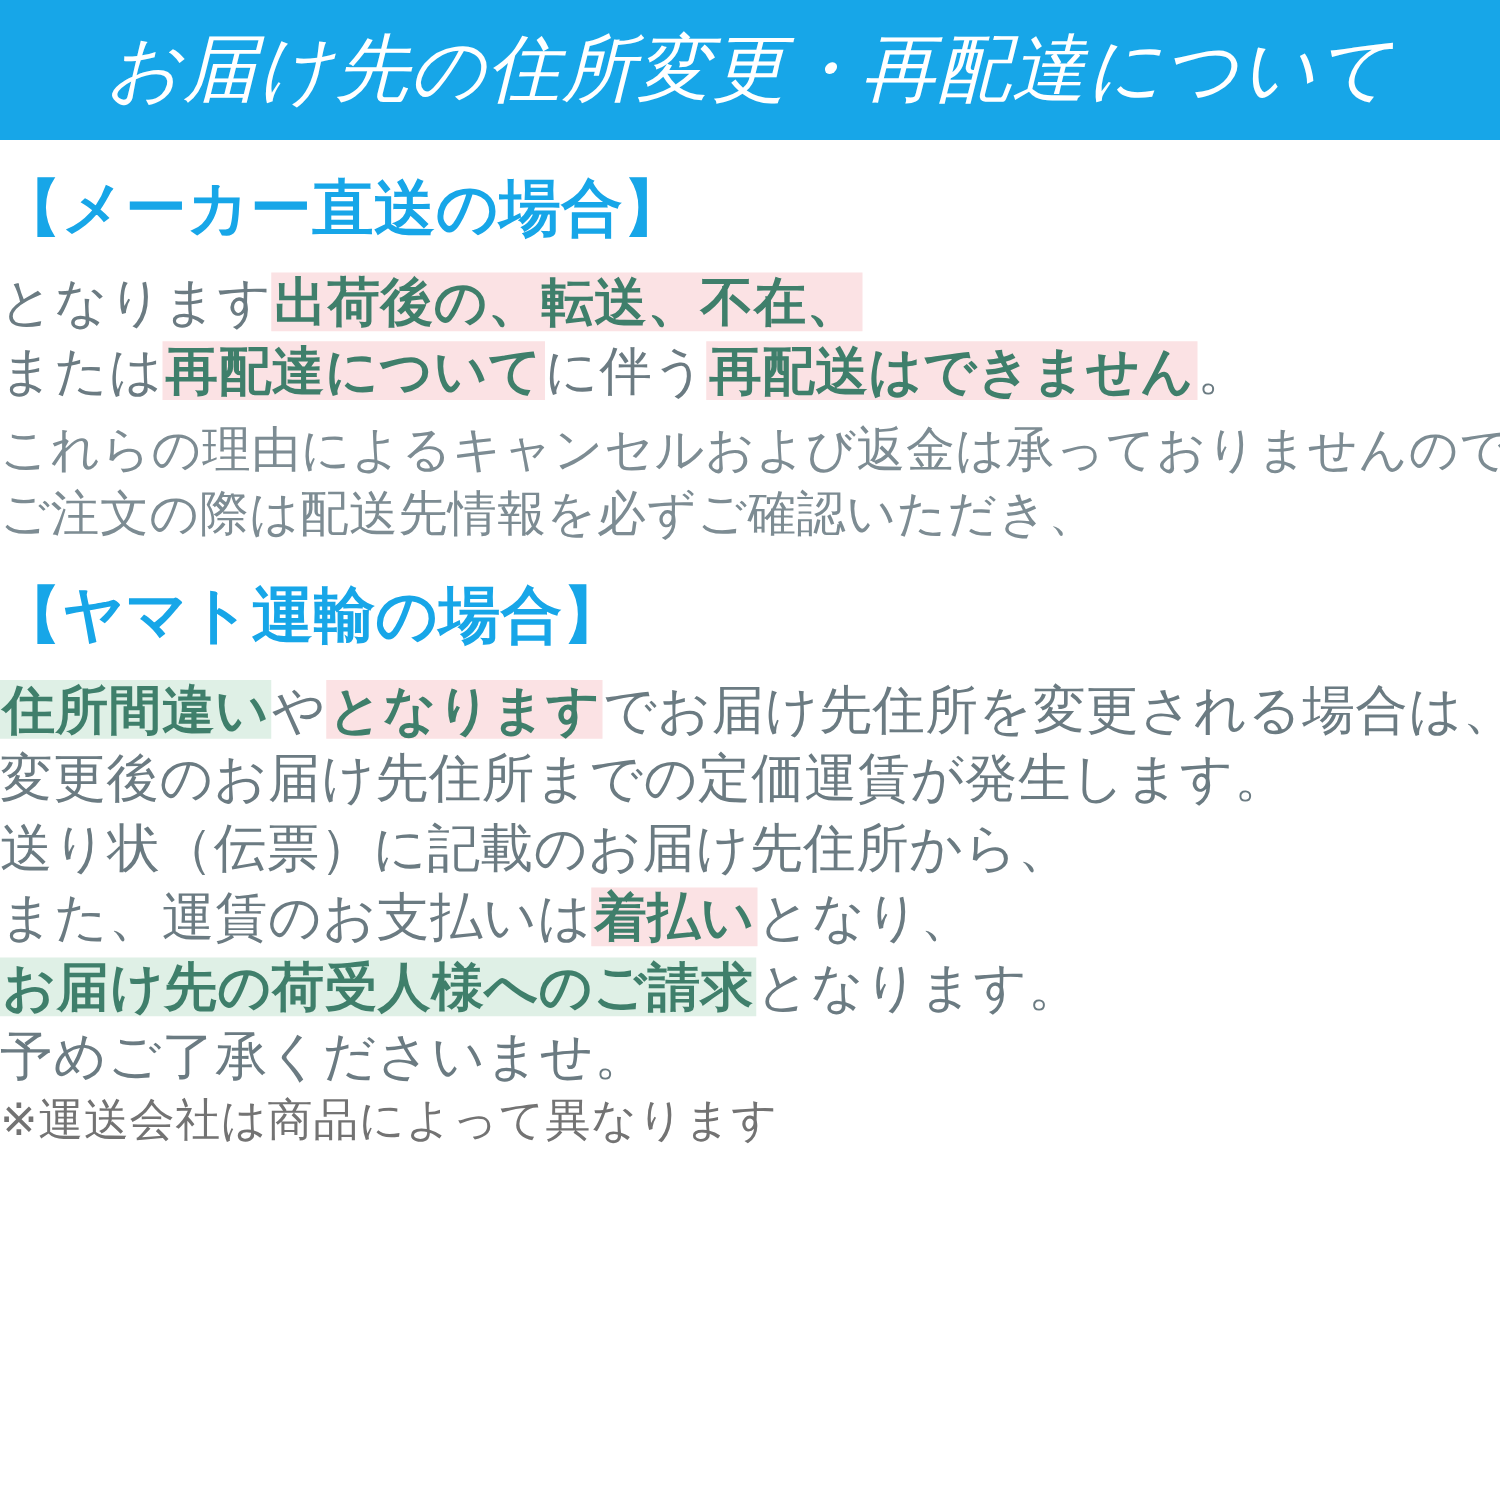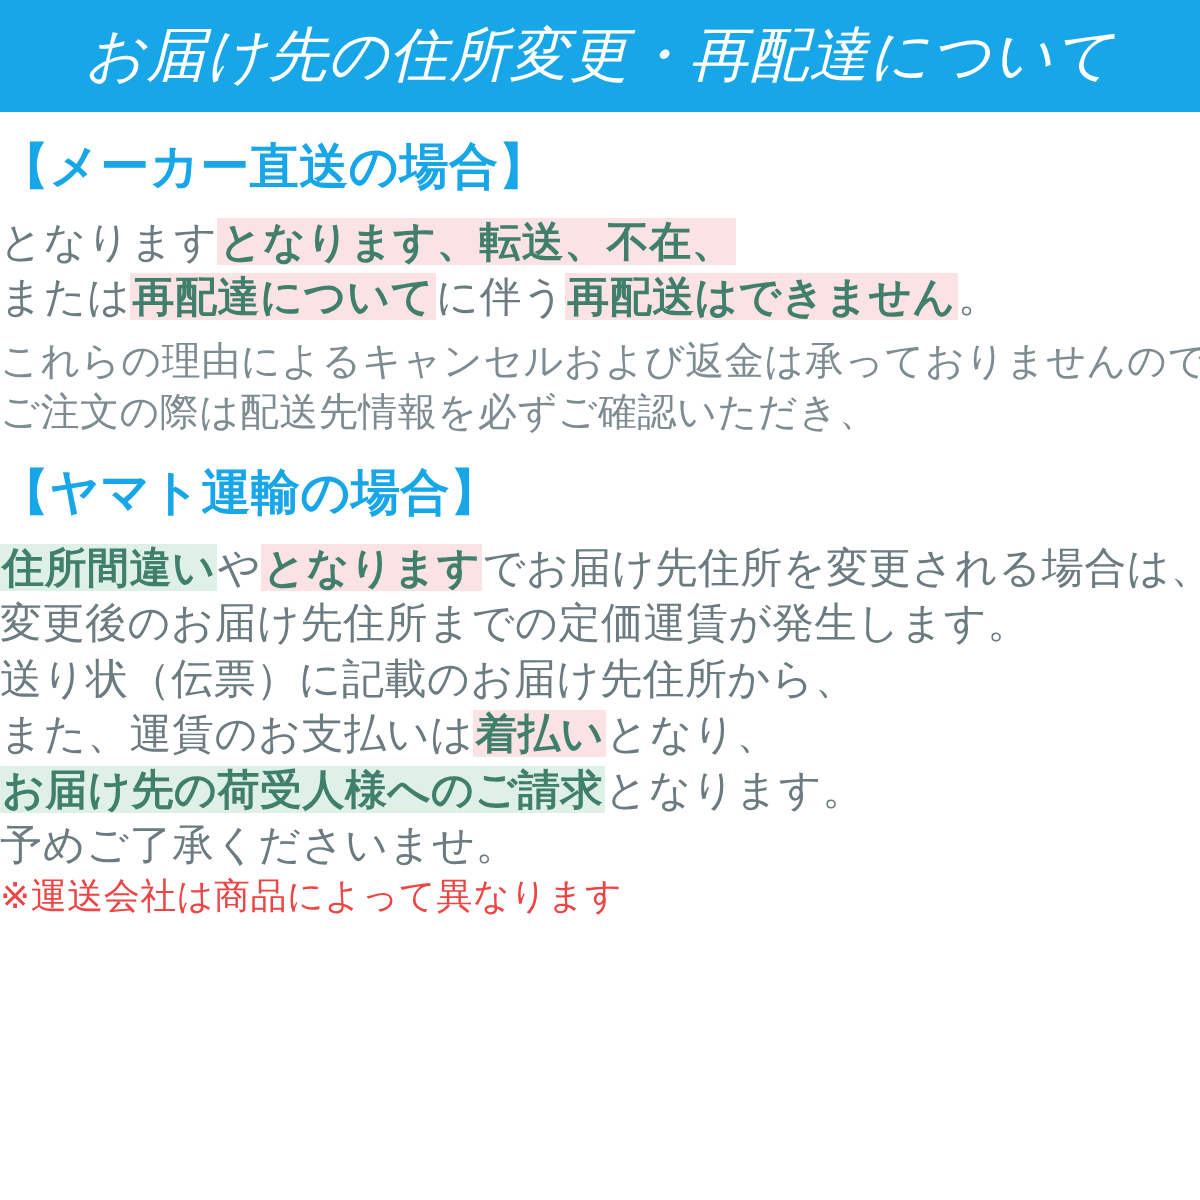--- a/index.html
+++ b/index.html
@@ -59,21 +59,21 @@
     color: #6b7b82;
     white-space: nowrap;
     letter-spacing: 0.5px;
   }
   .line.small {
     font-size: 39px;
     color: #7d8c93;
   }
   .line.note {
     font-size: 36px;
-    color: #ef4444;
+    color: #737373;
     letter-spacing: 0.5px;
   }
 
   
   .hl-green {
     background: #dff0e6;
     color: #3f7f6b;
     font-weight: 700;
     padding: 0 2px;
   }
@@ -91,21 +91,21 @@
 <div class="page">
 
   <div class="header-bar">
     <div class="header-title">お届け先の住所変更・再配達について</div>
   </div>
 
   <div class="section">
     <div class="section-heading">【メーカー直送の場合】</div>
 
     <div class="line">
-      <span>となります</span><span class="hl-pink-strong">となります、転送、不在、</span>
+      <span>となります</span><span class="hl-pink-strong">出荷後の、転送、不在、</span>
     </div>
 
     <div class="line">
       <span>または</span><span class="hl-pink-strong">再配達について</span><span>に伴う</span><span class="hl-pink-strong">再配送はできません</span><span>。</span>
     </div>
 
     <div class="spacer-sm"></div>
 
     <div class="line small">これらの理由によるキャンセルおよび返金は承っておりませんので、</div>
     <div class="line small">ご注文の際は配送先情報を必ずご確認いただき、</div>

